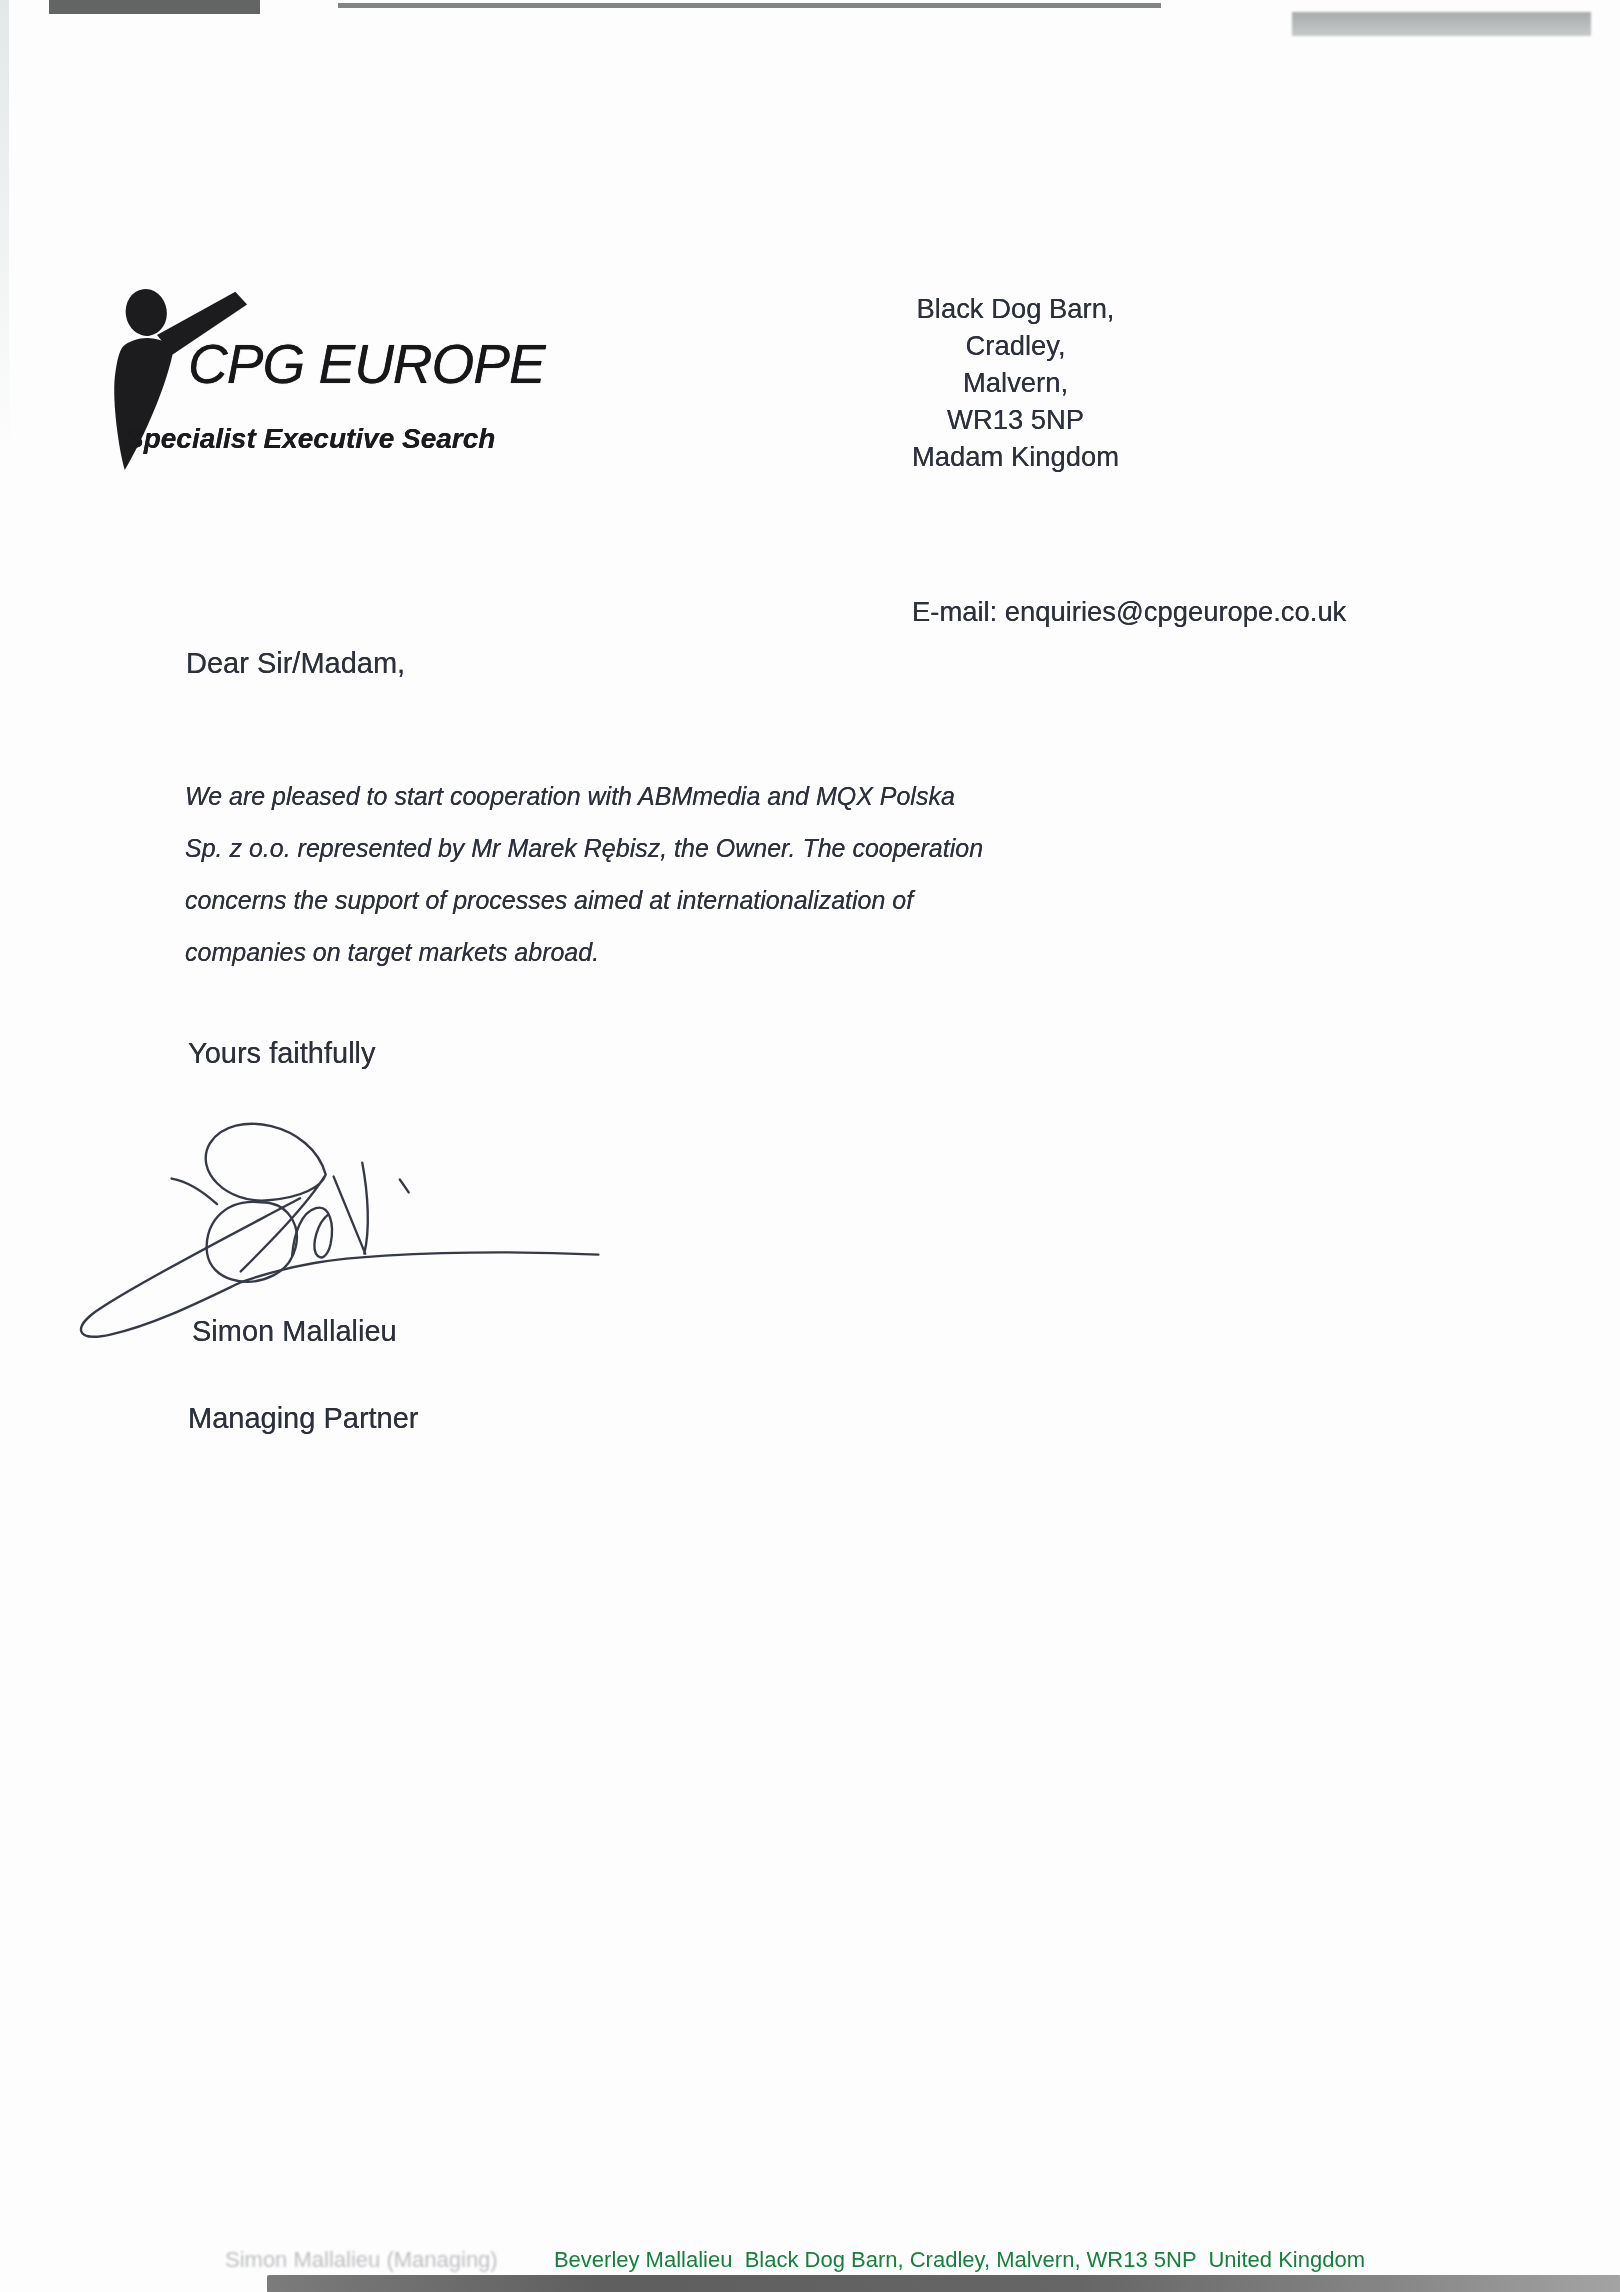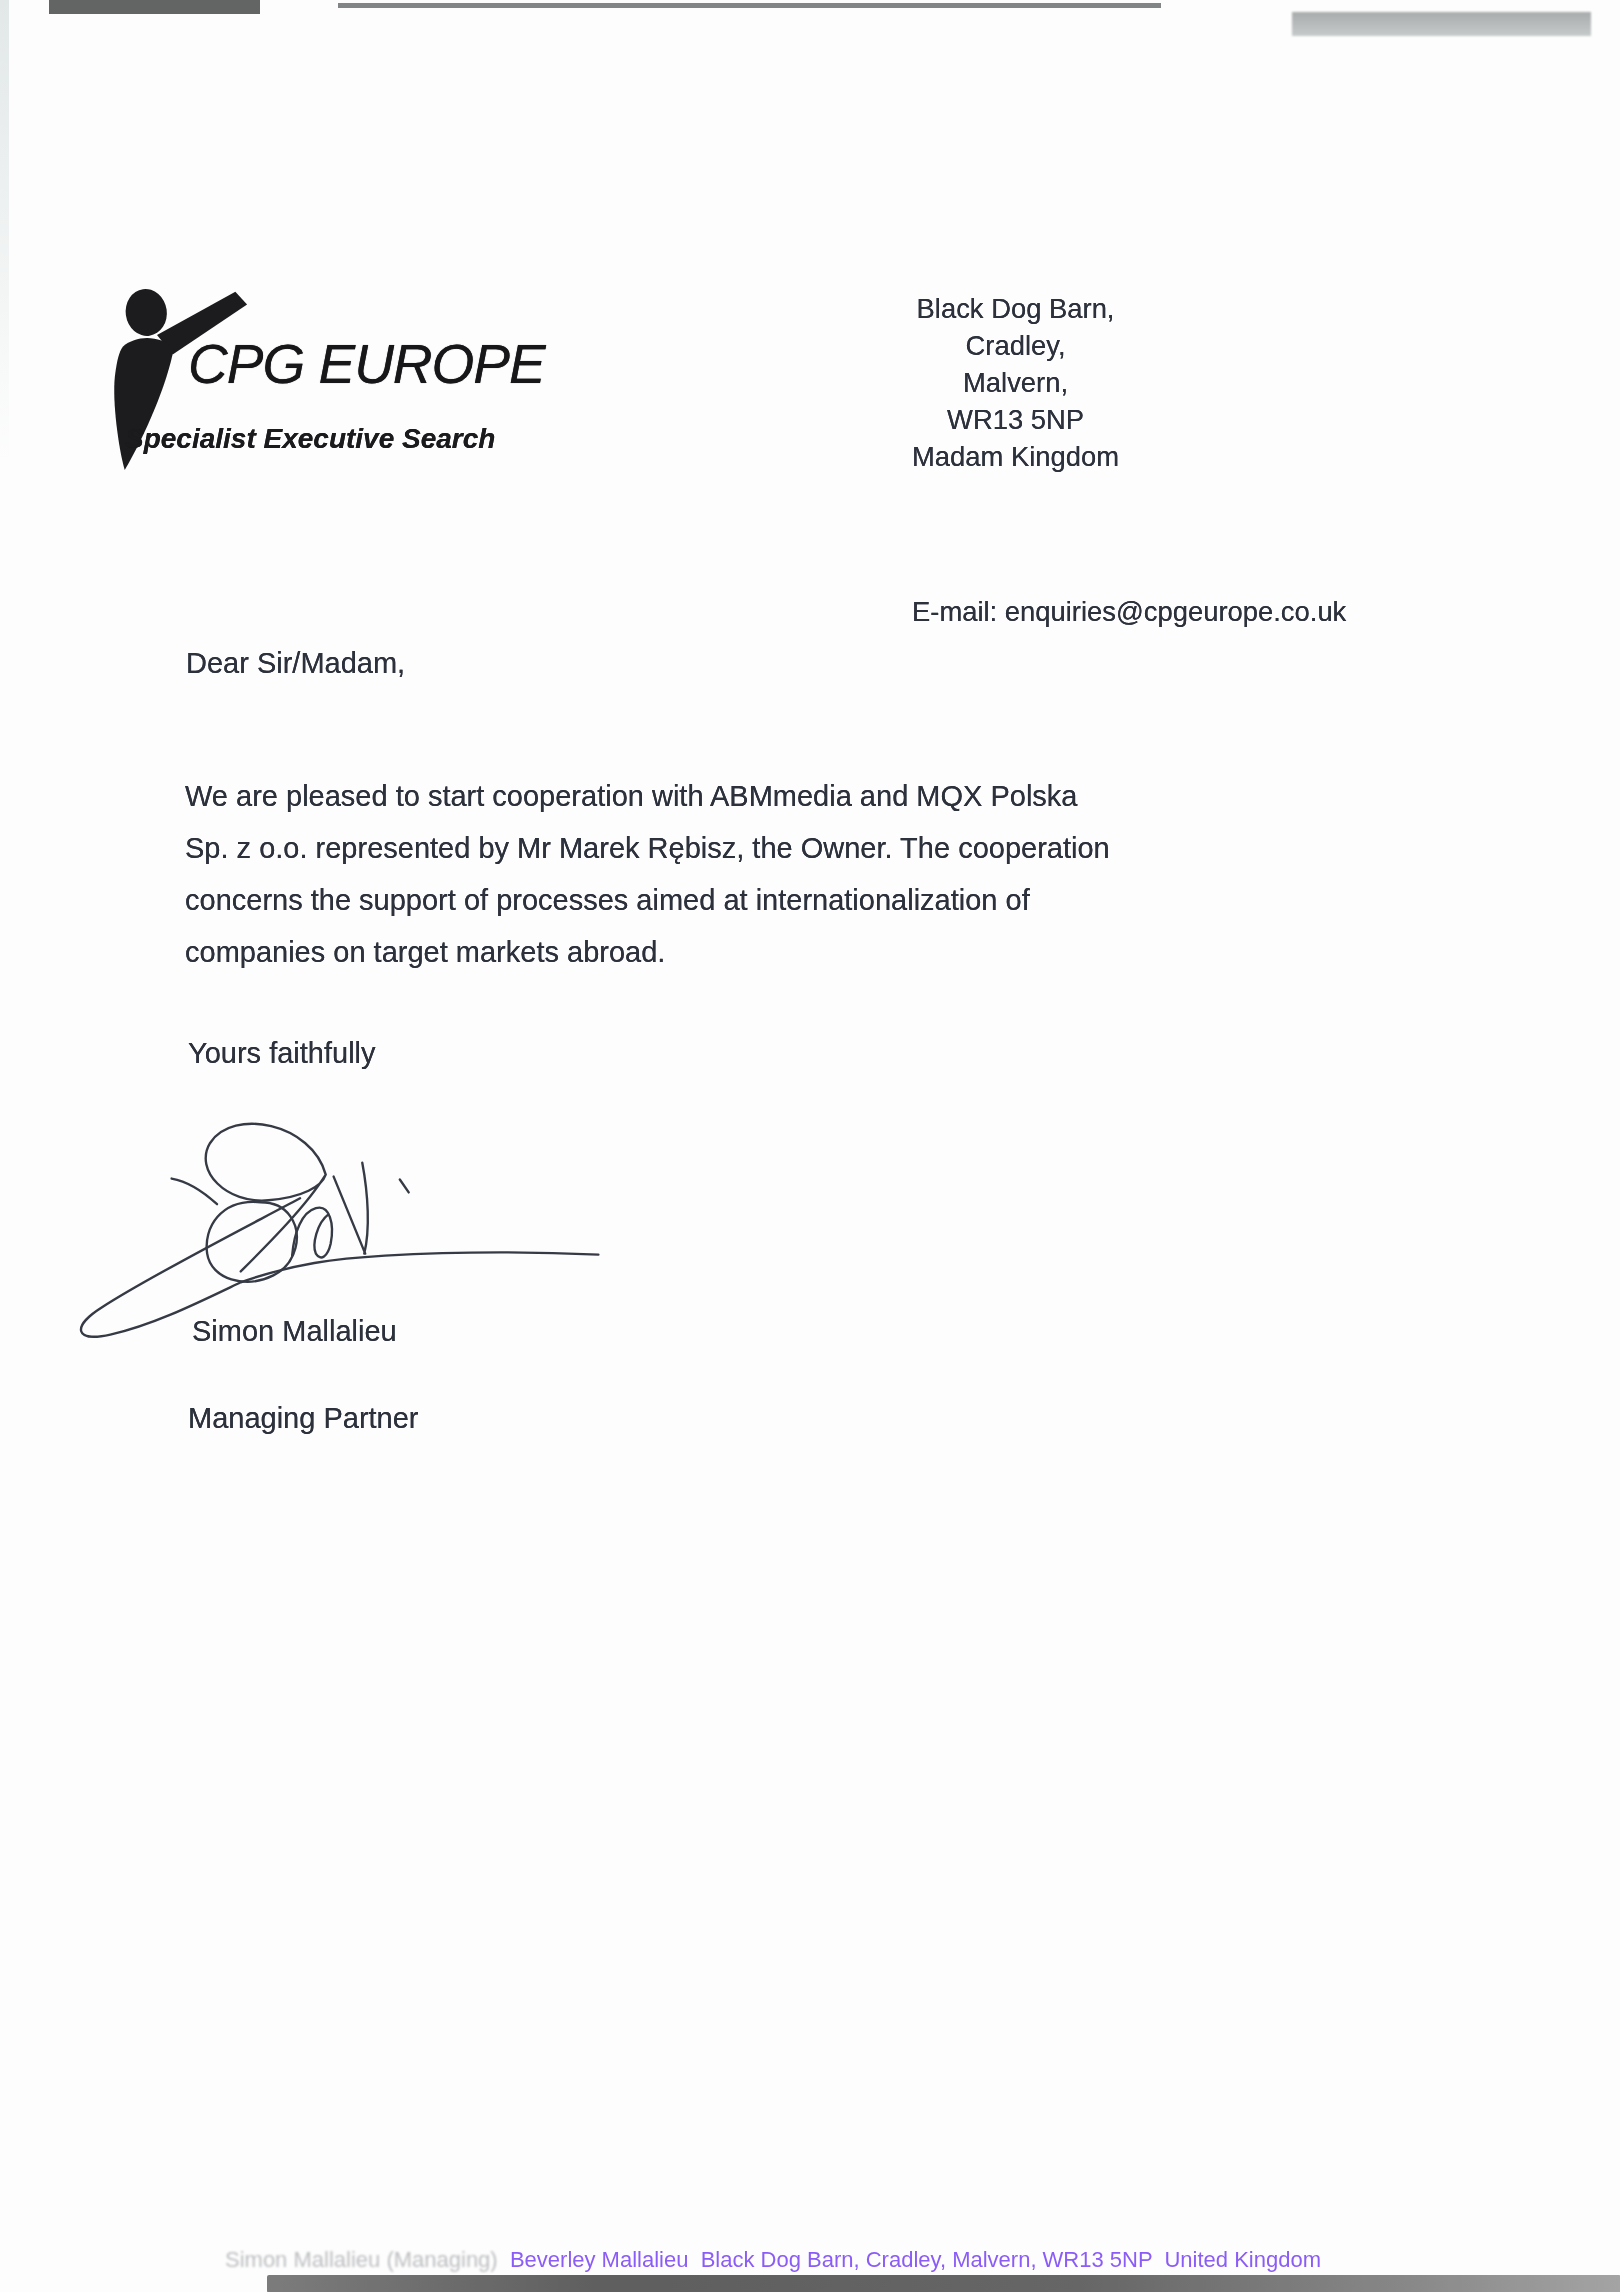--- a/index.html
+++ b/index.html
@@ -50,33 +50,33 @@
     font-size:28px;font-weight:bold;font-style:italic;
     color:#1b1b1e;text-shadow:0 0 0.6px #1b1b1e;
     white-space:pre;line-height:1;
   }
   
   .address{position:absolute;left:912px;top:290px;font-size:27.4px;line-height:37px;}
   .contact-lines{position:absolute;left:912px;top:514px;font-size:27.4px;line-height:39px;white-space:pre;}
   .address div, .contact-lines div{text-shadow:0 0 0.5px #2c313c;text-align:center;}
   
   .salutation{position:absolute;left:186px;top:644px;font-size:29px;line-height:39px;text-shadow:0 0 0.5px #2c313c;}
-  .body-text{position:absolute;left:185px;top:770px;font-size:29px;line-height:52px;}
+  .body-text{position:absolute;left:185px;top:770px;font-size:25px;line-height:52px;font-style:italic;}
   .body-text div{text-shadow:0 0 0.5px #2c313c;white-space:pre;}
   .closing{position:absolute;left:188px;top:1037px;font-size:29px;text-shadow:0 0 0.5px #2c313c;}
   .signature-box{position:absolute;left:57px;top:1104px;width:573px;height:240px;}
   .signer-name{position:absolute;left:192px;top:1315px;font-size:29px;text-shadow:0 0 0.5px #2c313c;}
   .signer-title{position:absolute;left:188px;top:1402px;font-size:29px;text-shadow:0 0 0.5px #2c313c;}
   
   .footer-line{
     position:absolute;left:225px;top:2245px;width:1176px;
     font-size:22px;white-space:pre;line-height:29px;
   }
   .footer-faint{color:rgba(40,44,52,.30);filter:blur(1px);}
-  .footer-clear{color:#8b5cf6;filter:blur(0.3px);}
+  .footer-clear{color:#15803d;filter:blur(0.3px);margin-left:44px;}
 </style>
 </head>
 <body>
 
 <div class="page">
 
   <div class="edge-strip-left"></div>
   <div class="artifact-topleft"></div>
   <div class="artifact-topline"></div>
   <div class="artifact-topright"></div>

